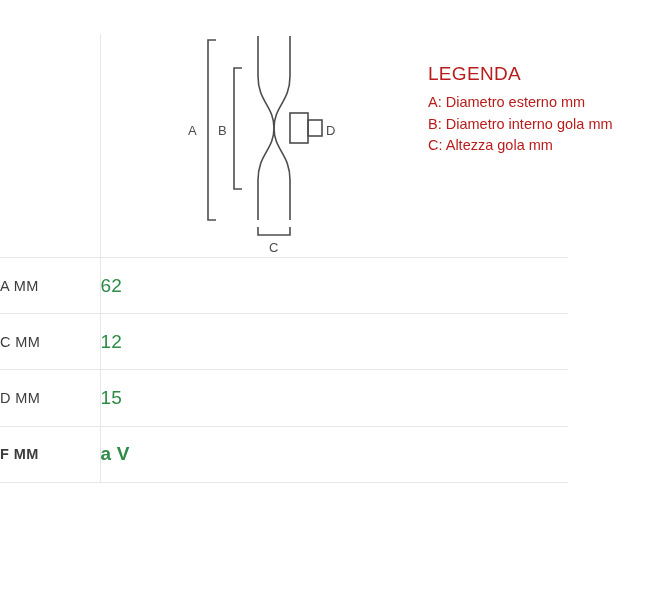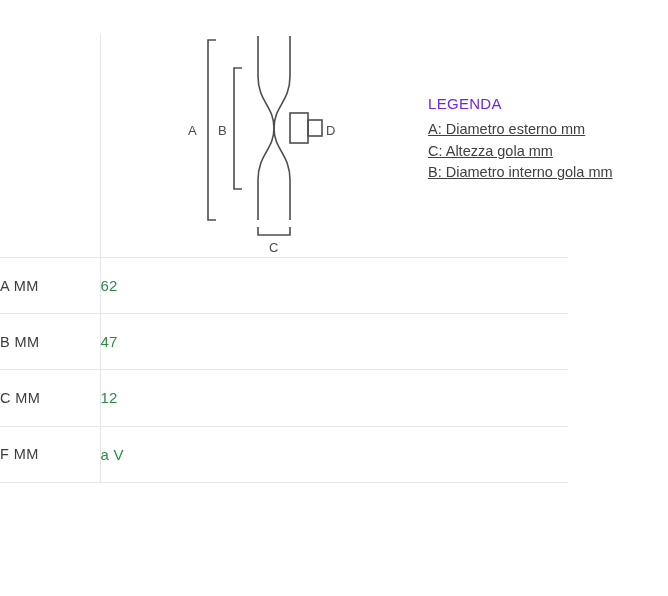--- a/index.html
+++ b/index.html
@@ -43,32 +43,30 @@
   }
 
   
   .legend {
     position: absolute;
     left: 428px;
     top: 63px;
     width: 235px;
   }
   .legend-title {
-    font-size: 15px;
-    color: #6d28d9;
+    font-size: 19px;
+    color: #b91c1c;
     letter-spacing: 0.3px;
     margin-bottom: 7px;
-    margin-top: 32px;
   }
   .legend-line {
     font-size: 14.5px;
-    color: #404040;
+    color: #b91c1c;
     line-height: 21.5px;
     white-space: nowrap;
-    text-decoration: underline;
   }
 
   
   .spec-table {
     position: absolute;
     left: 0;
     top: 257px;
     width: 568px;
     border-collapse: collapse;
   }
@@ -84,26 +82,27 @@
     width: 100px;
     padding-left: 22px;
     font-size: 14.5px;
     color: #3c3c3c;
     letter-spacing: 0.4px;
     box-sizing: border-box;
     border-right: 1px solid #e6e6e6;
   }
   .cell-value {
     padding-left: 26px;
-    font-size: 15px;
+    font-size: 19px;
     color: #2e8b48;
     letter-spacing: 0.2px;
   }
   .spec-table tr:last-child td {
     border-bottom: 1px solid #e6e6e6;
+    font-weight: bold;
   }
 </style>
 </head>
 <body>
 
 <div class="page">
 
   <div class="diagram-area">
     <div class="diagram-divider"></div>
 
@@ -127,38 +126,38 @@
         <text x="38" y="111">A</text>
         <text x="68" y="111">B</text>
         <text x="119" y="228">C</text>
         <text x="176" y="111">D</text>
       </g>
     </svg>
 
     <div class="legend">
       <div class="legend-title">LEGENDA</div>
       <div class="legend-line">A: Diametro esterno mm</div>
+      <div class="legend-line">B: Diametro interno gola mm</div>
       <div class="legend-line">C: Altezza gola mm</div>
-      <div class="legend-line">B: Diametro interno gola mm</div>
     </div>
   </div>
 
   <table class="spec-table">
     <tbody>
       <tr>
         <td class="cell-label">A MM</td>
         <td class="cell-value">62</td>
       </tr>
       <tr>
-        <td class="cell-label">B MM</td>
-        <td class="cell-value">47</td>
+        <td class="cell-label">C MM</td>
+        <td class="cell-value">12</td>
       </tr>
       <tr>
-        <td class="cell-label">C MM</td>
-        <td class="cell-value">12</td>
+        <td class="cell-label">D MM</td>
+        <td class="cell-value">15</td>
       </tr>
       <tr>
         <td class="cell-label">F MM</td>
         <td class="cell-value">a V</td>
       </tr>
     </tbody>
   </table>
 
 </div>
 

